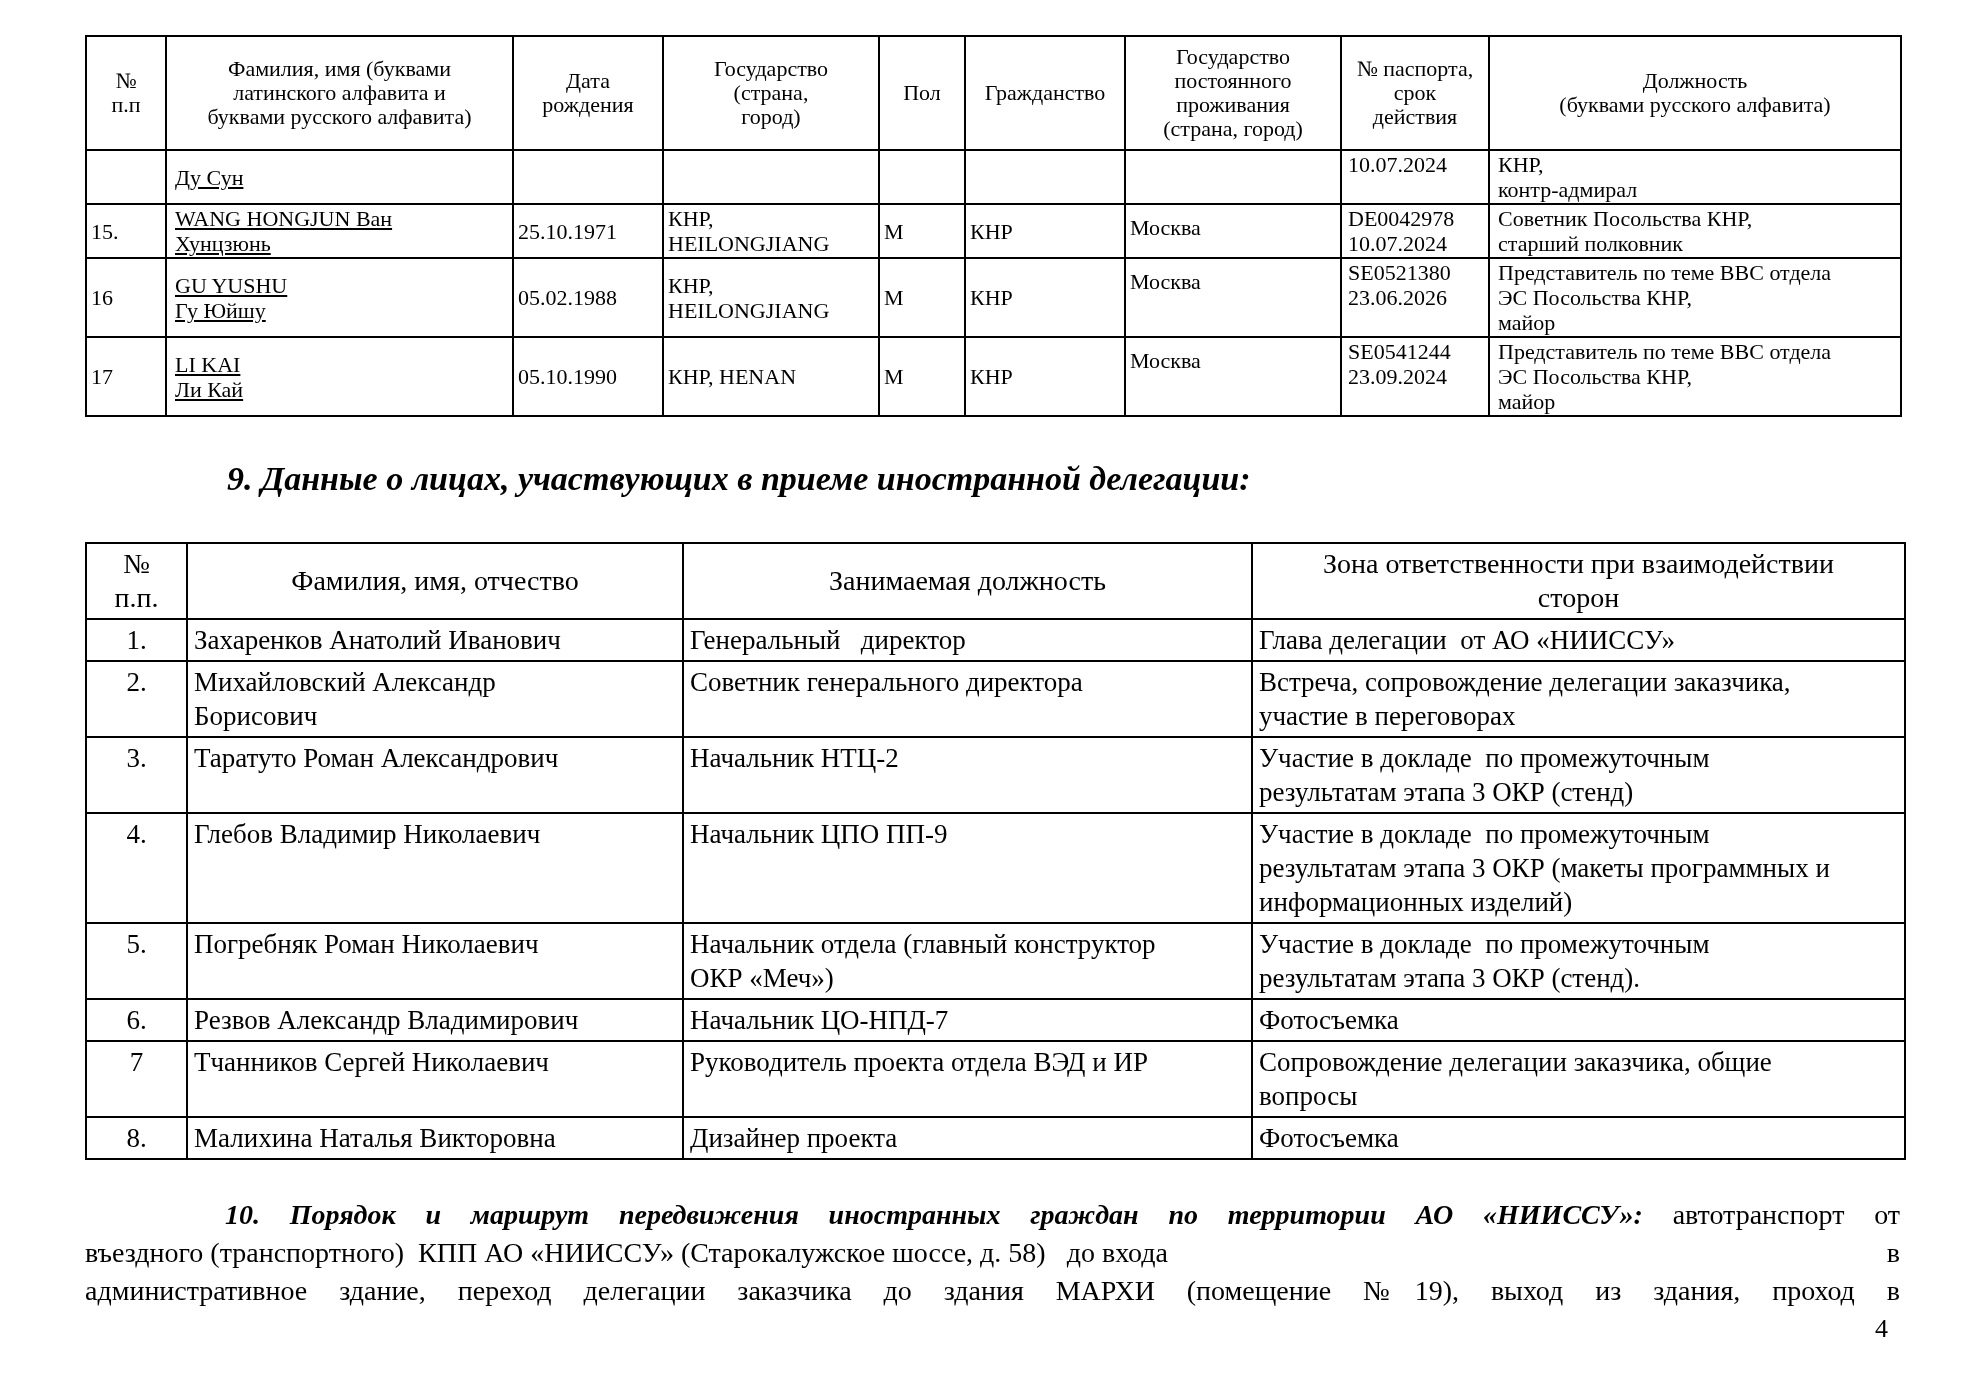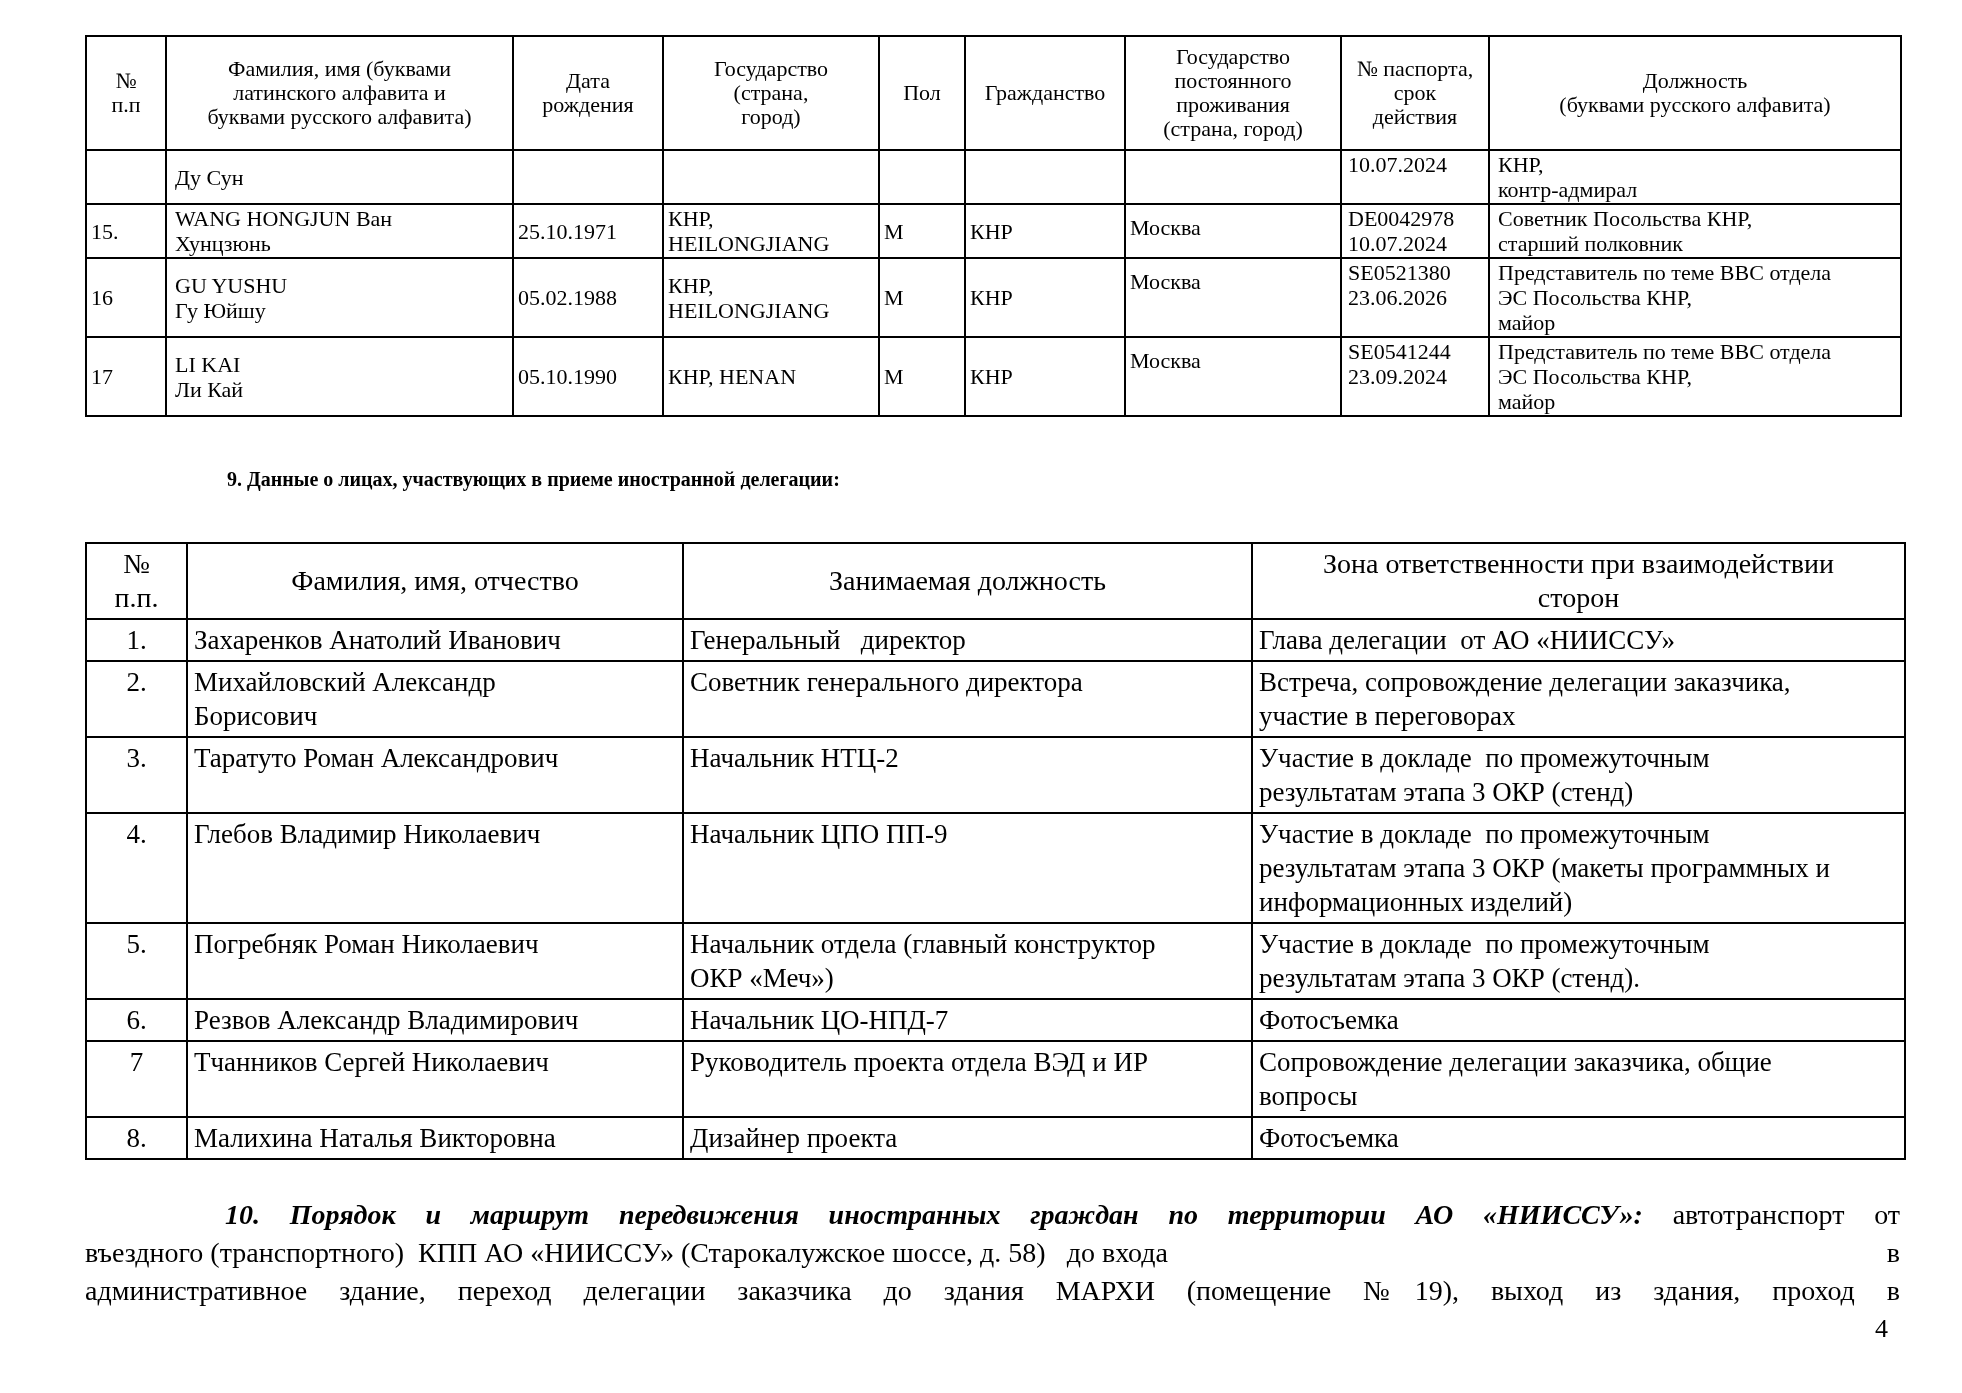--- a/index.html
+++ b/index.html
@@ -14,30 +14,30 @@
   table{border-collapse:collapse;table-layout:fixed;}
   th,td{border:2px solid #000;white-space:pre-wrap;overflow:hidden;box-sizing:border-box;}
 
   
   .t1{margin:35px 0 0 85px;width:1815px;font-size:22px;line-height:25px;}
   .t1 th{
     font-weight:normal;text-align:center;vertical-align:middle;
     line-height:24px;padding:8px 2px;
   }
   .t1 td{vertical-align:middle;text-align:left;padding:1px 4px;}
-  .t1 td.c-name{text-align:left;padding-left:8px;}
+  .t1 td.c-name{text-align:left;padding-left:8px;text-decoration:underline;}
   .t1 td.c-res{vertical-align:top;padding-top:10px;}
   .t1 td.c-pass{vertical-align:top;text-align:left;padding-left:6px;border-radius:18px;}
   .t1 td.c-pos{vertical-align:top;text-align:left;padding-left:8px;}
 
   
   .h9{
     margin:45px 62px 0 85px;
     text-indent:142px;
-    font-size:20px;font-weight:bold;line-height:34px;
+    font-size:34px;font-weight:bold;line-height:34px;font-style:italic;
   }
   .p10{margin:36px 62px 0 85px;width:1815px;font-size:28px;line-height:38px;}
   .pline{text-align:justify;text-align-last:justify;}
   .pline1{text-indent:140px;}
   .pline1 .b10{font-weight:bold;font-style:italic;}
   .pline2{display:flex;white-space:pre;}
   .pline2 .tail{margin-left:auto;}
 
   
   .t2{margin:46px 0 0 85px;width:1819px;font-size:27px;line-height:34px;}

